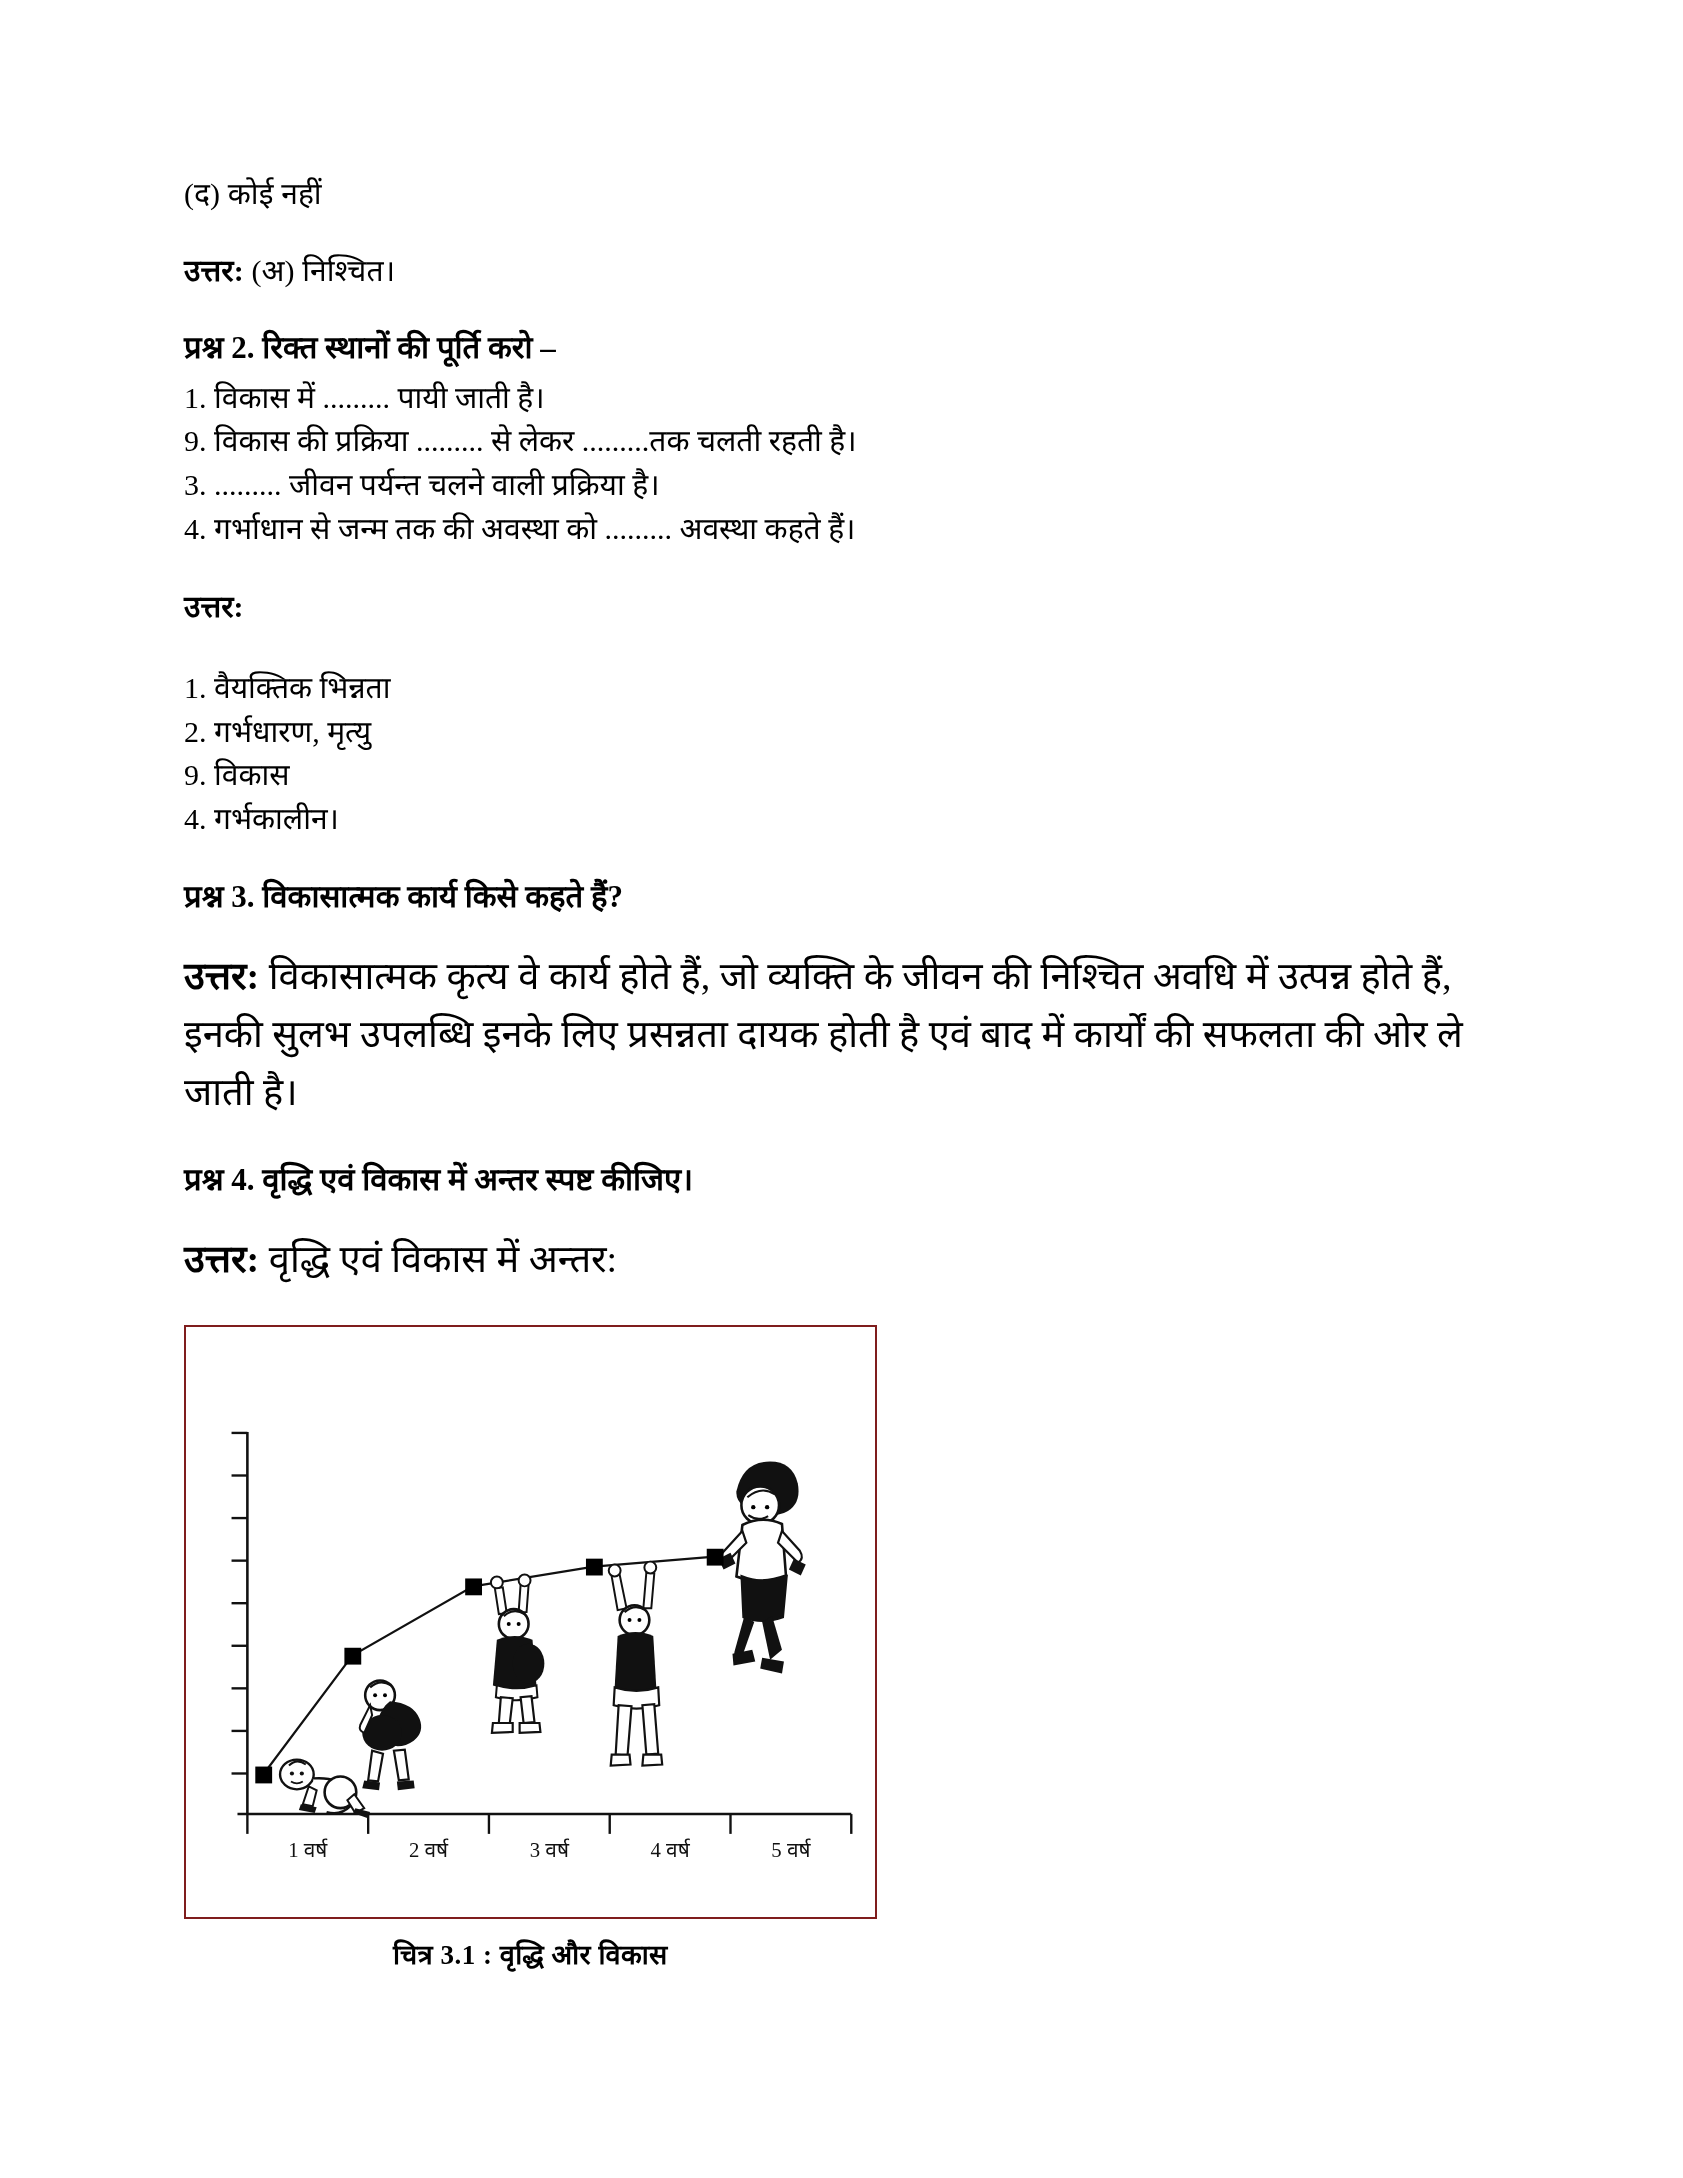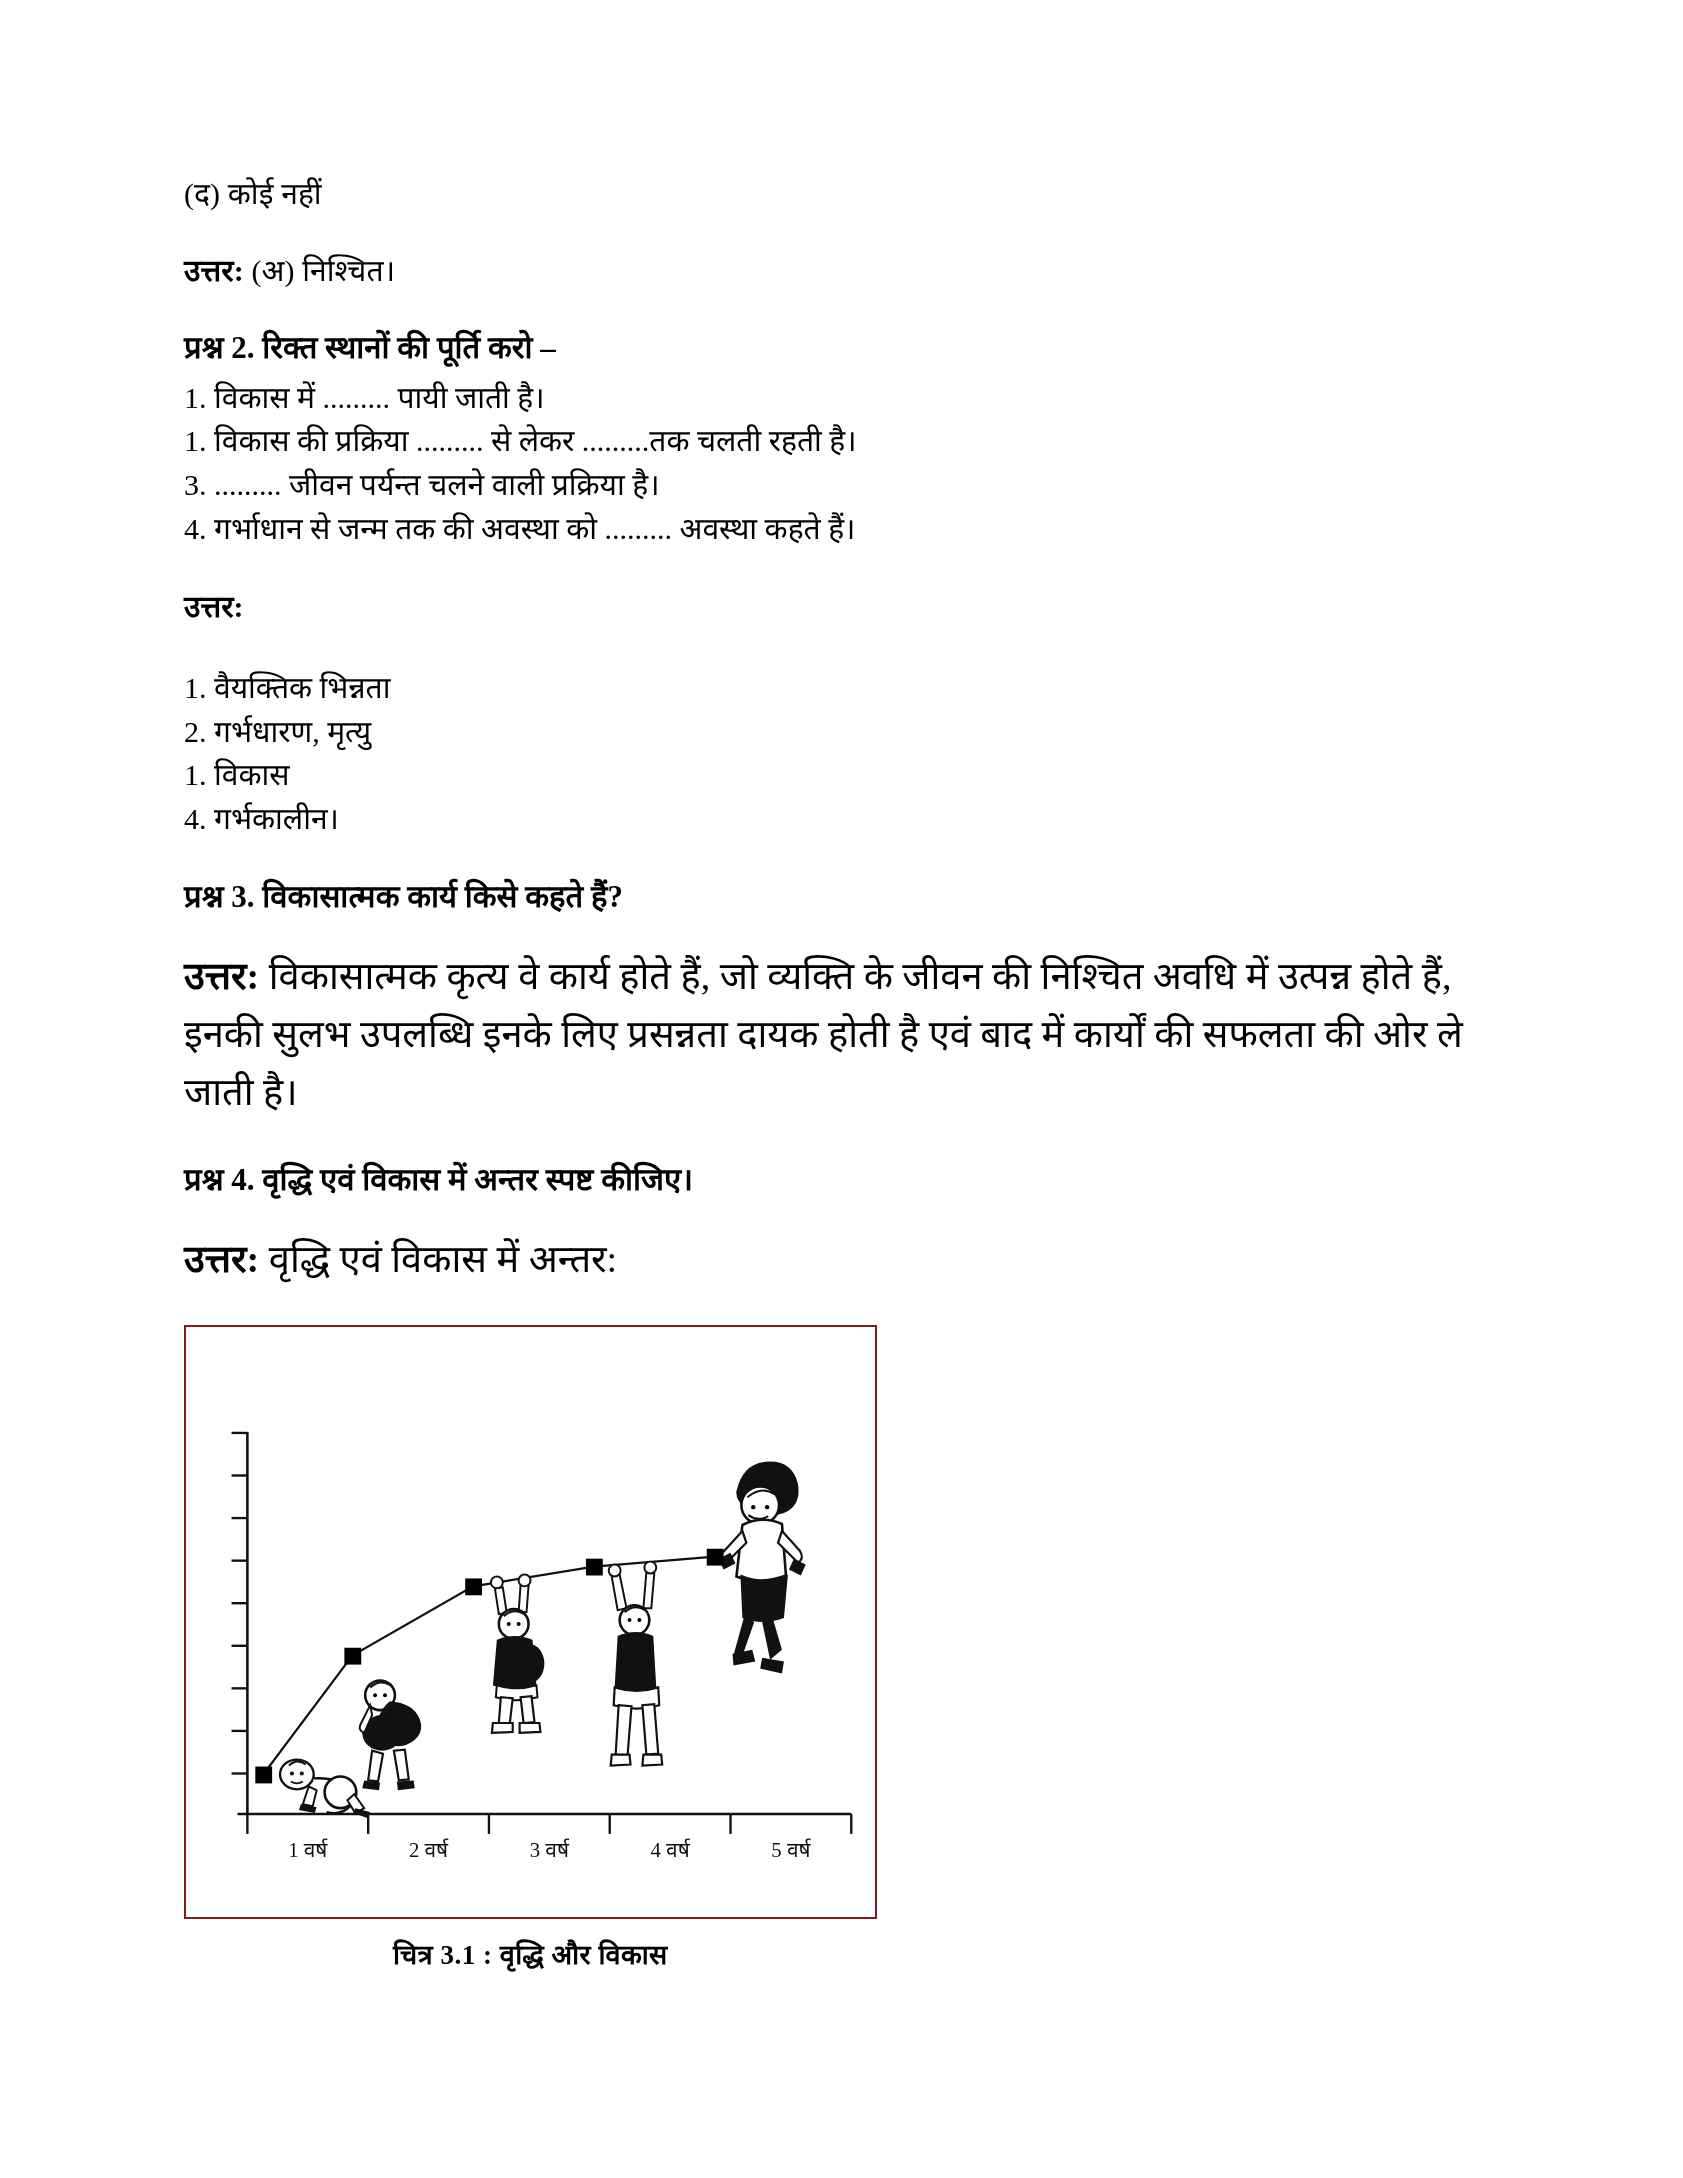--- a/index.html
+++ b/index.html
@@ -117,30 +117,30 @@
 <div class="page">
   <div class="content">
 
     <p class="para">(द) कोई नहीं</p>
 
     <p class="para"><span class="lbl">उत्तर:</span><span> (अ) निश्चित।</span></p>
 
     <p class="qhead">प्रश्न 2. रिक्त स्थानों की पूर्ति करो –</p>
     <ul class="numlist">
       <li>1. विकास में ......... पायी जाती है।</li>
-      <li>1. विकास की प्रक्रिया ......... से लेकर .........तक चलती रहती है।</li>
+      <li>9. विकास की प्रक्रिया ......... से लेकर .........तक चलती रहती है।</li>
       <li>3. ......... जीवन पर्यन्त चलने वाली प्रक्रिया है।</li>
       <li>4. गर्भाधान से जन्म तक की अवस्था को ......... अवस्था कहते हैं।</li>
     </ul>
 
     <p class="ans-label">उत्तर:</p>
     <ul class="numlist">
       <li>1. वैयक्तिक भिन्नता</li>
       <li>2. गर्भधारण, मृत्यु</li>
-      <li>1. विकास</li>
+      <li>9. विकास</li>
       <li>4. गर्भकालीन।</li>
     </ul>
 
     <p class="qhead spaced">प्रश्न 3. विकासात्मक कार्य किसे कहते हैं?</p>
     <p class="ansblock"><span class="lbl">उत्तर:</span><span> विकासात्मक कृत्य वे कार्य होते हैं, जो व्यक्ति के जीवन की निश्चित अवधि में उत्पन्न होते हैं, इनकी सुलभ उपलब्धि इनके लिए प्रसन्नता दायक होती है एवं बाद में कार्यों की सफलता की ओर ले जाती है।</span></p>
 
     <p class="qhead spaced">प्रश्न 4. वृद्धि एवं विकास में अन्तर स्पष्ट कीजिए।</p>
     <p class="ansblock"><span class="lbl">उत्तर:</span><span> वृद्धि एवं विकास में अन्तर:</span></p>
 
     <div class="figure-wrap">

